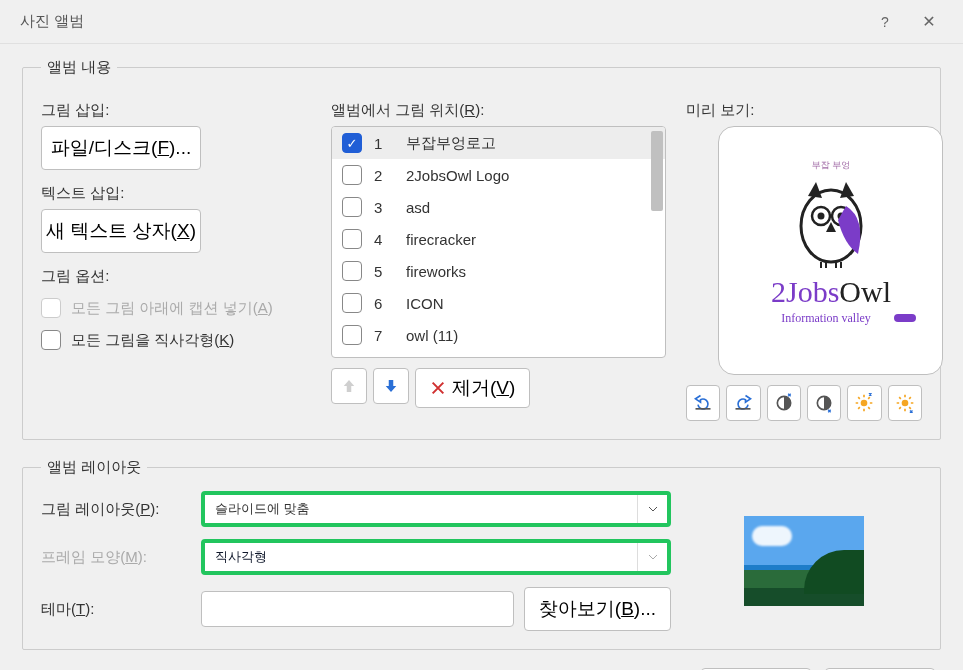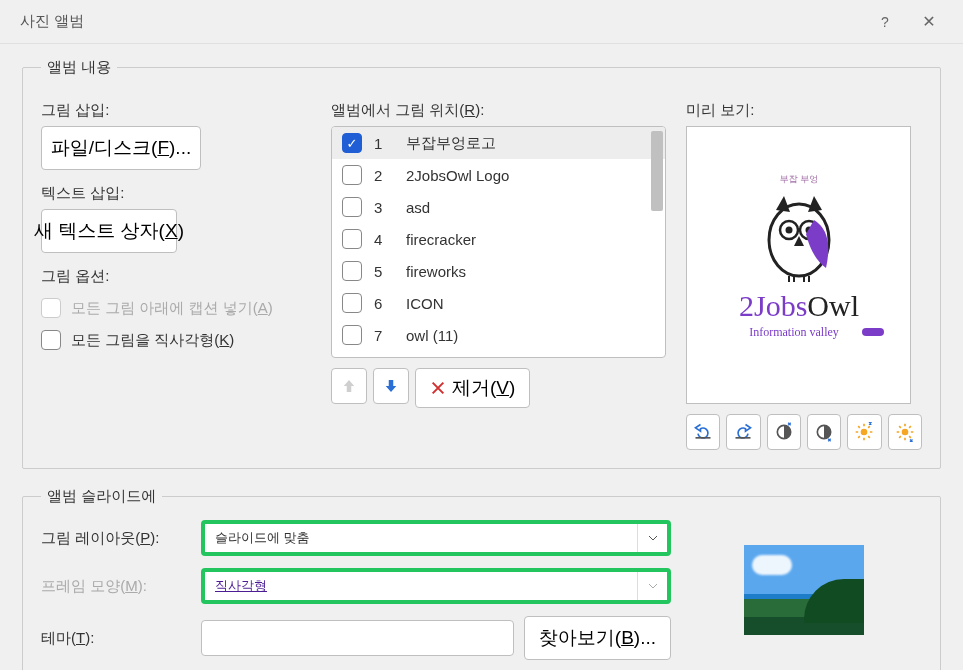--- a/index.html
+++ b/index.html
@@ -84,32 +84,33 @@
   }
   .scroll-thumb { position: absolute; top: 2px; width: 12px; height: 80px; background: #c0c0c0; border-radius: 2px; }
   .icon-btn {
     width: 36px; height: 36px;
     border: 1px solid #bfbfbf; border-radius: 4px; background: #fff;
     display: inline-flex; align-items: center; justify-content: center;
     cursor: pointer;
   }
   .icon-btn.disabled svg { opacity: .35; }
   .preview-box {
-    width: 225px; height: 278px;
-    border: 1px solid #bfbfbf; border-radius: 0; background: #fff;
+    width: 225px; height: 249px;
+    border: 1px solid #bfbfbf; border-radius: 16px; background: #fff;
     display: flex; align-items: center; justify-content: center;
     overflow: hidden;
+    margin-left: 32px;
   }
   .select {
     position: relative;
     border: 4px solid #22c55e; border-radius: 4px; background: #fff;
     height: 36px; display: flex; align-items: center; padding: 0 36px 0 10px;
     font-size: 13px;
   }
-  .select.disabled { color: #4c1d95; text-decoration: underline; }
+  .select.disabled { color: #0f172a; }
   .select .caret {
     position: absolute; right: 0; top: 0; bottom: 0; width: 30px;
     border-left: 1px solid #ddd;
     display: flex; align-items: center; justify-content: center;
     color: #555;
   }
   .text-input {
     border: 1px solid #bfbfbf; border-radius: 4px; background: #fff;
     height: 36px; padding: 0 10px; font-size: 15px;
   }
@@ -165,21 +166,21 @@
 
       <div class="col" style="width:270px;">
         <div class="label">그림 삽입:</div>
         <button class="btn" style="width:160px;">
           <span>파일/디스크(</span>
             <span class="u">F</span>
             <span>)...</span>
         </button>
 
         <div class="label" style="margin-top:14px;">텍스트 삽입:</div>
-        <button class="btn" style="width:136px;">
+        <button class="btn" style="width:160px;">
           <span>새 텍스트 상자(</span>
             <span class="u">X</span>
             <span>)</span>
         </button>
 
         <div class="label" style="margin-top:14px;">그림 옵션:</div>
         <div class="checkbox-row disabled">
           <span class="chk disabled"></span>
           <span>
             <span>모든 그림 아래에 캡션 넣기(</span><span class="u">A</span><span>)</span>
@@ -337,21 +338,21 @@
                 </g>
                 <path d="M18 21 L21 24 M21 21 L18 24" stroke="#2a6fd6" stroke-width="1.6"></path>
               </svg>
           </button>
         </div>
       </div>
     </div>
   </fieldset>
 
   <fieldset class="group">
-    <legend>앨범 슬라이드에</legend>
+    <legend>앨범 레이아웃</legend>
     <div class="layout-grid">
       <div class="label" style="margin:0;">
         <span>그림 레이아웃(</span><span class="u">P</span><span>):</span>
       </div>
       <div class="select">
         <span>슬라이드에 맞춤</span>
         <span class="caret">
           <svg width="12" height="12" viewBox="0 0 24 24">
               <path d="M4 8 L12 16 L20 8" fill="none" stroke="#555" stroke-width="2"></path>
             </svg>

